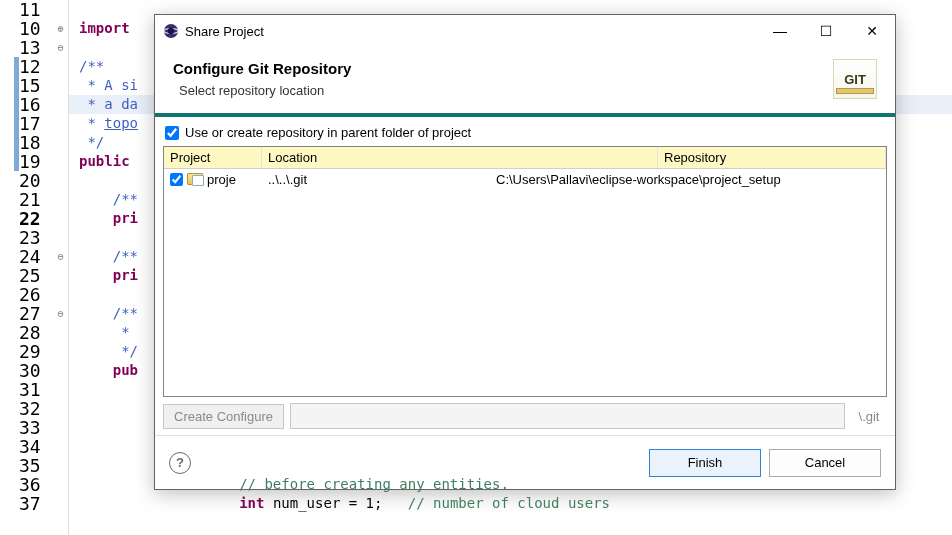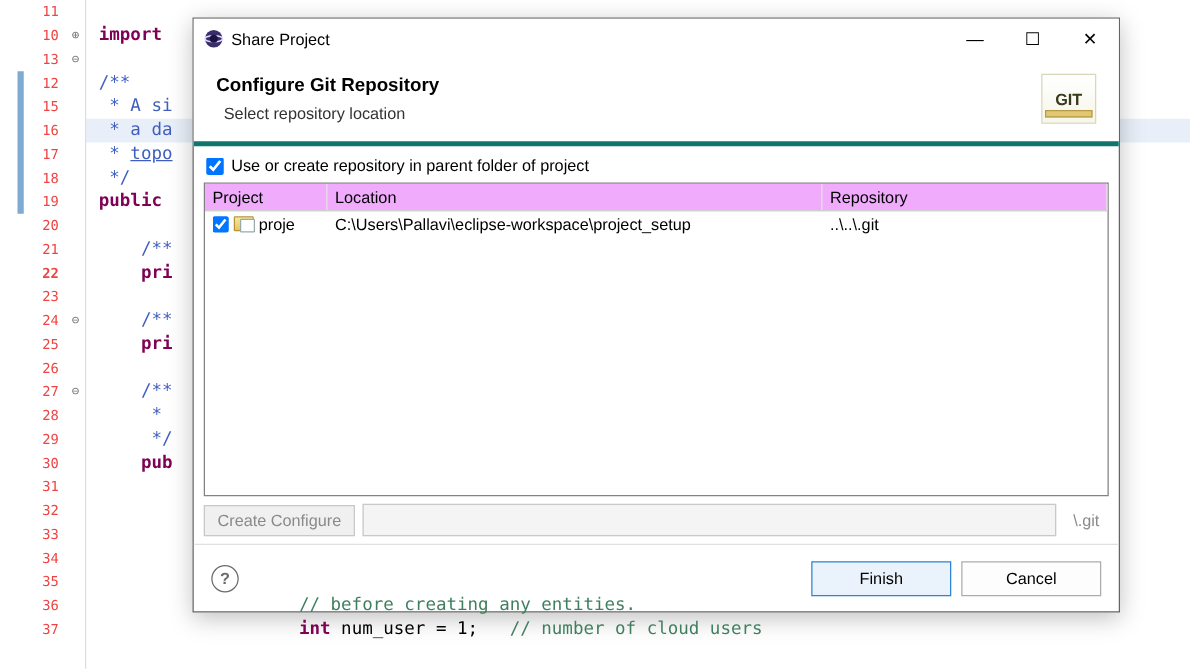--- a/index.html
+++ b/index.html
@@ -32,25 +32,25 @@
     position: relative;
   }
   .change-mark {
     position: absolute;
     left: 0;
     width: 5px;
     background: #7faad4;
   }
   .gutter {
     width: 34px;
-    text-align: right;
+    text-align: left;
     padding-right: 6px;
-    color: #ef4444;
+    color: #000000;
     font-family: Consolas, monospace;
-    font-size: 11px;
+    font-size: 18px;
     line-height: 19px;
     background: #fff;
     user-select: none;
   }
   .fold {
     width: 16px;
     font-family: Consolas, monospace;
     font-size: 10px;
     line-height: 19px;
     color: #787878;
@@ -166,21 +166,21 @@
     flex-direction: column;
     background: #fff;
     overflow: hidden;
   }
   .thead {
     display: flex;
     height: 22px;
     align-items: center;
     border-bottom: 1px solid #d0d0d0;
     font-size: 13px;
-    background: #f0abfc;
+    background: #fef9c3;
   }
   .thead .col { padding-left: 6px; border-right: 1px solid #e4e4e4; height: 100%; display:flex; align-items:center; }
   .c-proj { width: 98px; }
   .c-loc { width: 396px; }
   .c-repo { flex: 1; }
   .tbody { flex: 1; overflow: auto; }
   .trow {
     display: flex;
     height: 20px;
     align-items: center;
@@ -373,22 +373,22 @@
         <div class="col c-loc">Location</div>
         <div class="col c-repo">Repository</div>
       </div>
       <div class="tbody" id="tbody">
           <div class="trow">
             <div class="cell c-proj">
               <input type="checkbox" class="proj-chk" checked="" style="">
               <span class="folder-icn"></span>
               <span>proje</span>
             </div>
+            <div class="cell c-repo">..\..\.git</div>
             <div class="cell c-loc">C:\Users\Pallavi\eclipse-workspace\project_setup</div>
-            <div class="cell c-repo">..\..\.git</div>
           </div>
         </div>
     </div>
 
     <div class="create-row">
       <button class="create-btn" disabled="">Create Configure</button>
       <input class="create-path" disabled="" style="">
       <span class="create-suffix">\.git</span>
     </div>
   </div>

